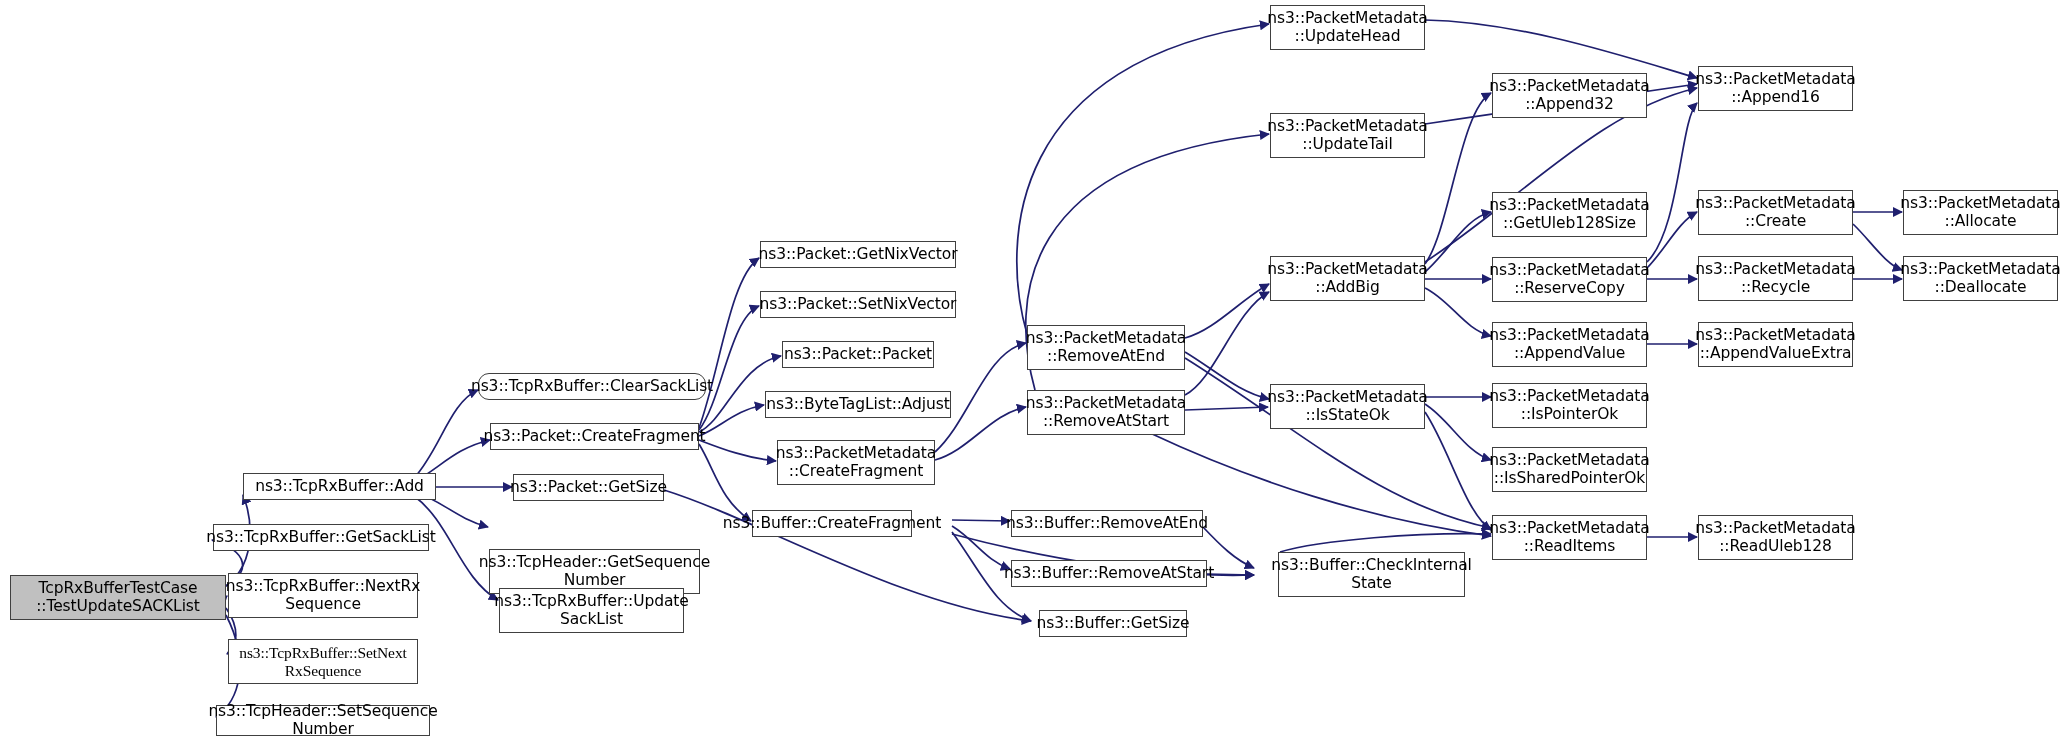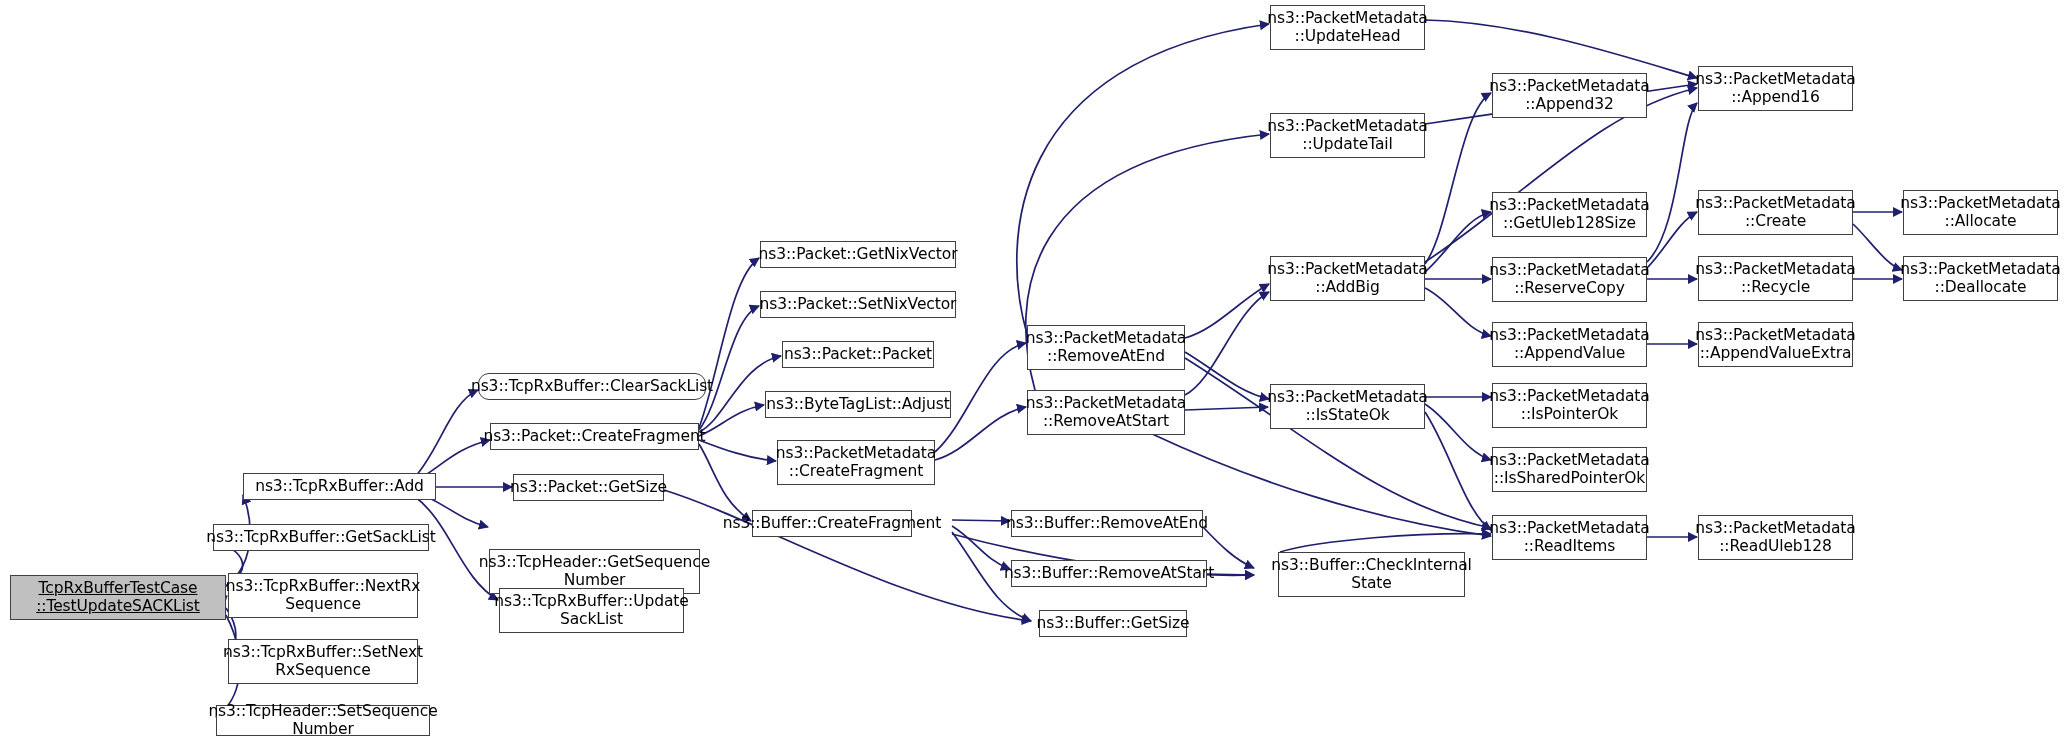--- a/index.html
+++ b/index.html
@@ -103,27 +103,27 @@
         <path d="M 1647,268 C 1665,250 1678,222 1697,212" fill="none" stroke="#1f1f6e" stroke-width="1.7" marker-end="url(#arrow)"></path>
         <path d="M 1647,279 L 1697,279" fill="none" stroke="#1f1f6e" stroke-width="1.7" marker-end="url(#arrow)"></path>
         <path d="M 1647,344 L 1697,344" fill="none" stroke="#1f1f6e" stroke-width="1.7" marker-end="url(#arrow)"></path>
         <path d="M 1853,212 L 1902,212" fill="none" stroke="#1f1f6e" stroke-width="1.7" marker-end="url(#arrow)"></path>
         <path d="M 1853,224 C 1870,240 1885,264 1902,270" fill="none" stroke="#1f1f6e" stroke-width="1.7" marker-end="url(#arrow)"></path>
         <path d="M 1853,279 L 1902,279" fill="none" stroke="#1f1f6e" stroke-width="1.7" marker-end="url(#arrow)"></path>
         <path d="M 1647,537 L 1697,537" fill="none" stroke="#1f1f6e" stroke-width="1.7" marker-end="url(#arrow)"></path>
       </g>
   </svg>
   <div id="node-layer">
-      <div class="node root" style="left: 10px; top: 575px; width: 216px; height: 45px; text-decoration: underline;">TcpRxBufferTestCase
+      <div class="node root" style="left: 10px; top: 575px; width: 216px; height: 45px;">TcpRxBufferTestCase
 ::TestUpdateSACKList</div>
       <div class="node" style="left: 243px; top: 473px; width: 193px; height: 27px;">ns3::TcpRxBuffer::Add</div>
       <div class="node" style="left: 213px; top: 524px; width: 216px; height: 27px;">ns3::TcpRxBuffer::GetSackList</div>
       <div class="node" style="left: 228px; top: 573px; width: 190px; height: 45px;">ns3::TcpRxBuffer::NextRx
 Sequence</div>
-      <div class="node" style="left: 228px; top: 639px; width: 190px; height: 45px;">ns3::TcpRxBuffer::SetNext
+      <div class="node" style="left: 228px; top: 639px; width: 190px; height: 45px; font-family: Liberation Serif, serif;">ns3::TcpRxBuffer::SetNext
 RxSequence</div>
       <div class="node" style="left: 216px; top: 705px; width: 214px; height: 31px;">ns3::TcpHeader::SetSequence
 Number</div>
       <div class="node" style="left: 478px; top: 373px; width: 228px; height: 27px; border-radius: 11px;">ns3::TcpRxBuffer::ClearSackList</div>
       <div class="node" style="left: 490px; top: 423px; width: 209px; height: 27px;">ns3::Packet::CreateFragment</div>
       <div class="node" style="left: 513px; top: 474px; width: 151px; height: 27px;">ns3::Packet::GetSize</div>
       <div class="node" style="left: 489px; top: 513px; width: 211px; height: 45px; margin-top: 36px;">ns3::TcpHeader::GetSequence
 Number</div>
       <div class="node" style="left: 499px; top: 588px; width: 185px; height: 45px;">ns3::TcpRxBuffer::Update
 SackList</div>

